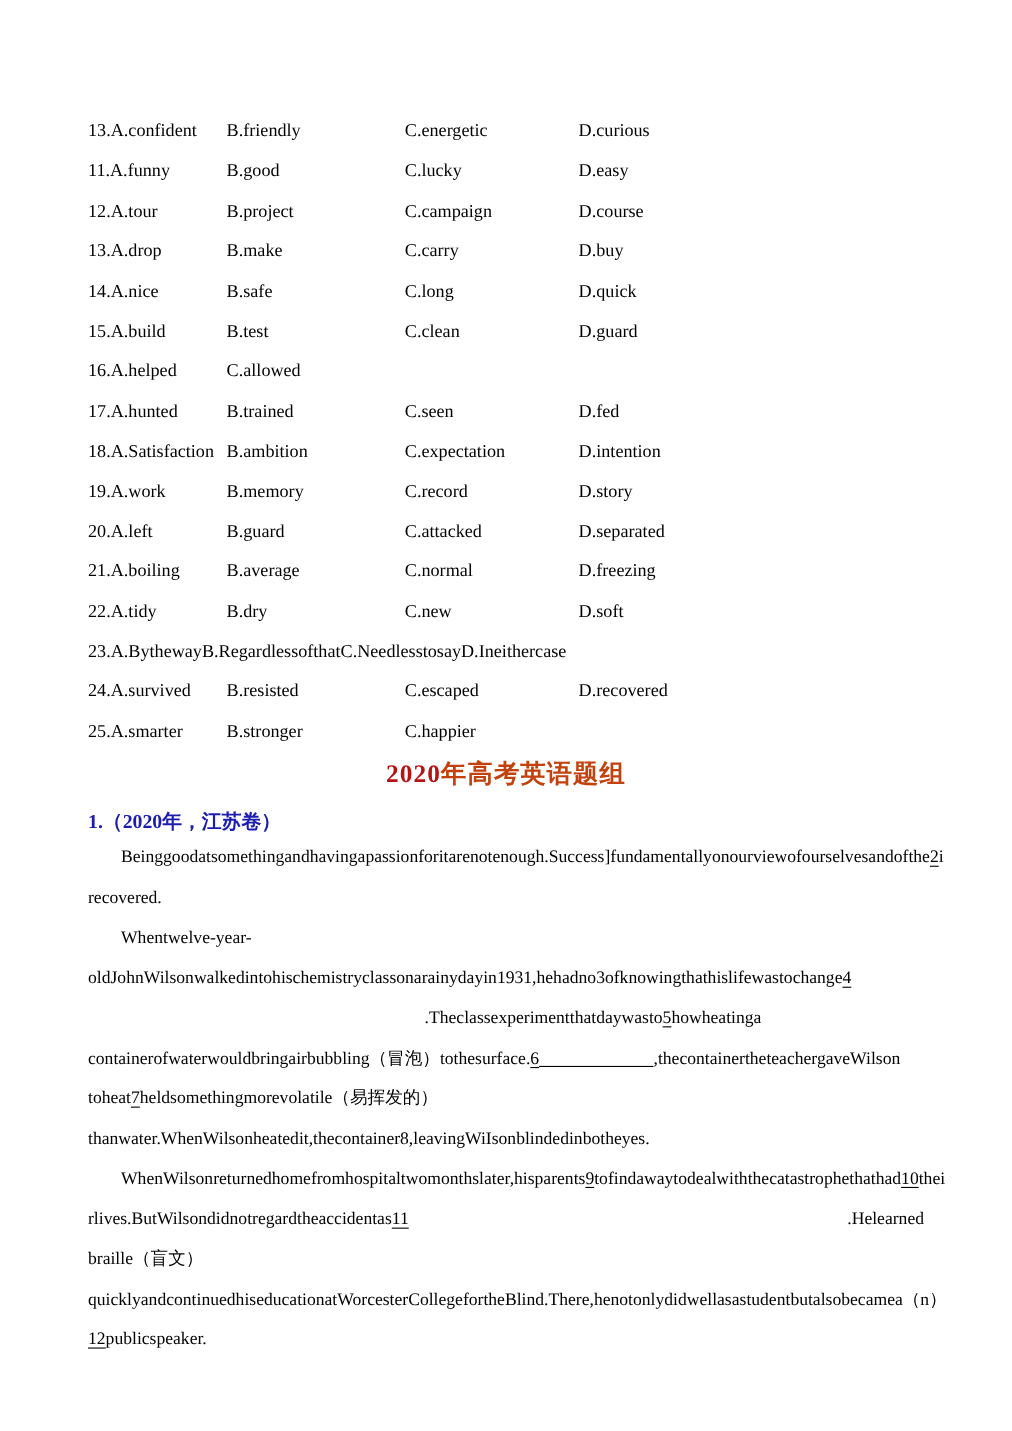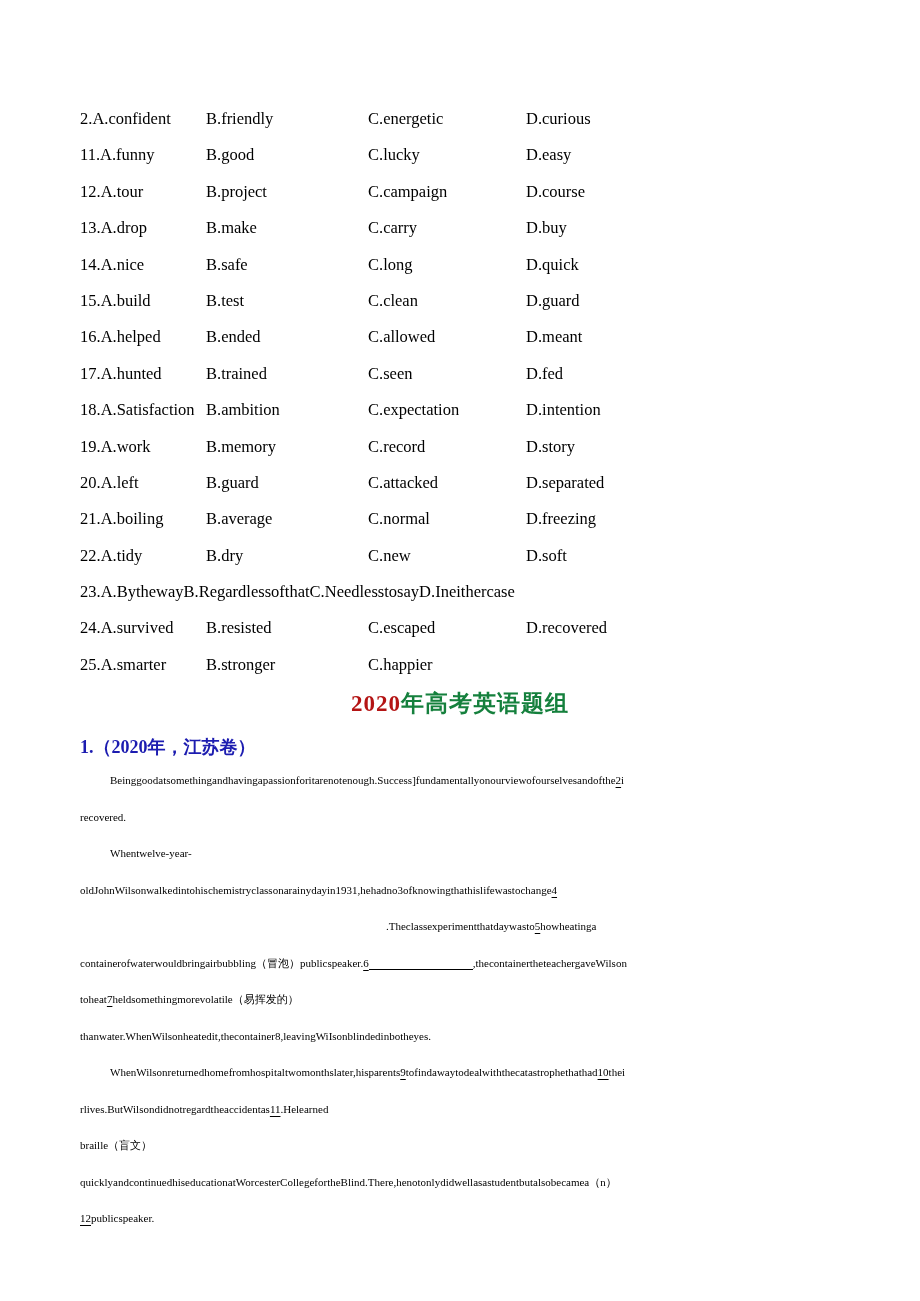--- a/index.html
+++ b/index.html
@@ -32,39 +32,39 @@
   .source{
     position:absolute;left:80px;top:729px;height:36px;line-height:36px;
     font-weight:bold;font-size:18px;
   }
   
   #passage{
     position:absolute;left:80px;top:762px;width:764px;
   }
   .pline{
     height:36.5px;line-height:36.5px;
-    font-size:11px;white-space:nowrap;
+    font-size:16px;white-space:nowrap;
   }
   .pline.indent{padding-left:30px;}
   .pline.padded{padding-left:306px;}
-  .pline.split{display:flex;padding-right:4px;}
+  .pline.split{display:flex;justify-content:space-between;padding-right:4px;}
   .u{text-decoration:underline;text-underline-offset:3px;}
   .blank{
     display:inline-block;width:104px;height:2px;
     border-bottom:1.2px solid #000;vertical-align:-3px;
   }
 </style>
 </head>
 <body>
 
 <div id="doc" style="background: rgb(255, 255, 255);">
 
   <div id="options">
       <div class="opt-row">
-        <span class="opt-cell">2.A.confident</span>
+        <span class="opt-cell">13.A.confident</span>
         <span class="opt-cell">B.friendly</span>
         <span class="opt-cell">C.energetic</span>
         <span class="opt-cell">D.curious</span>
       </div>
       <div class="opt-row">
         <span class="opt-cell">11.A.funny</span>
         <span class="opt-cell">B.good</span>
         <span class="opt-cell">C.lucky</span>
         <span class="opt-cell">D.easy</span>
       </div>
@@ -87,23 +87,21 @@
         <span class="opt-cell">D.quick</span>
       </div>
       <div class="opt-row">
         <span class="opt-cell">15.A.build</span>
         <span class="opt-cell">B.test</span>
         <span class="opt-cell">C.clean</span>
         <span class="opt-cell">D.guard</span>
       </div>
       <div class="opt-row">
         <span class="opt-cell">16.A.helped</span>
-        <span class="opt-cell">B.ended</span>
         <span class="opt-cell">C.allowed</span>
-        <span class="opt-cell">D.meant</span>
       </div>
       <div class="opt-row">
         <span class="opt-cell">17.A.hunted</span>
         <span class="opt-cell">B.trained</span>
         <span class="opt-cell">C.seen</span>
         <span class="opt-cell">D.fed</span>
       </div>
       <div class="opt-row">
         <span class="opt-cell">18.A.Satisfaction</span>
         <span class="opt-cell">B.ambition</span>
@@ -143,31 +141,31 @@
         <span class="opt-cell">C.escaped</span>
         <span class="opt-cell">D.recovered</span>
       </div>
       <div class="opt-row">
         <span class="opt-cell">25.A.smarter</span>
         <span class="opt-cell">B.stronger</span>
         <span class="opt-cell">C.happier</span>
       </div>
     </div>
 
-  <div class="title"><span class="title-year" style="color: rgb(180, 20, 20); text-align: center;">2020</span><span class="title-rest" style="color: #15803d;">年高考英语题组</span></div>
+  <div class="title"><span class="title-year" style="color: rgb(180, 20, 20); text-align: center;">2020</span><span class="title-rest" style="color: #c2410c;">年高考英语题组</span></div>
 
   <div class="source" style="color: rgb(28, 28, 176);">1.（2020年，江苏卷）</div>
 
   <div id="passage">
       <div class="pline indent"><span>Beinggoodatsomethingandhavingapassionforitarenotenough.Success]fundamentallyonourviewofourselvesandofthe</span><span class="u">2</span><span>i</span></div>
       <div class="pline normal"><span>recovered.</span></div>
       <div class="pline indent"><span>Whentwelve-year-</span></div>
       <div class="pline normal"><span>oldJohnWilsonwalkedintohischemistryclassonarainydayin1931,hehadno3ofknowingthathislifewastochange</span><span class="u">4</span></div>
       <div class="pline padded"><span>.Theclassexperimentthatdaywasto</span><span class="u">5</span><span>howheatinga</span></div>
-      <div class="pline normal"><span>containerofwaterwouldbringairbubbling（冒泡）publicspeaker.</span><span class="u">6</span><span class="blank"></span><span>,thecontainertheteachergaveWilson</span></div>
+      <div class="pline normal"><span>containerofwaterwouldbringairbubbling（冒泡）tothesurface.</span><span class="u">6</span><span class="blank"></span><span>,thecontainertheteachergaveWilson</span></div>
       <div class="pline normal"><span>toheat</span><span class="u">7</span><span>heldsomethingmorevolatile（易挥发的）</span></div>
       <div class="pline normal"><span>thanwater.WhenWilsonheatedit,thecontainer8,leavingWiIsonblindedinbotheyes.</span></div>
       <div class="pline indent"><span>WhenWilsonreturnedhomefromhospitaltwomonthslater,hisparents</span><span class="u">9</span><span>tofindawaytodealwiththecatastrophethathad</span><span class="u">10</span><span>thei</span></div>
       <div class="pline split">
         <span><span>rlives.ButWilsondidnotregardtheaccidentas</span><span class="u">11</span></span>
         <span><span>.Helearned</span></span>
       </div>
       <div class="pline normal"><span>braille（盲文）</span></div>
       <div class="pline normal"><span>quicklyandcontinuedhiseducationatWorcesterCollegefortheBlind.There,henotonlydidwellasastudentbutalsobecamea（n）</span></div>
       <div class="pline normal"><span class="u">12</span><span>publicspeaker.</span></div>

